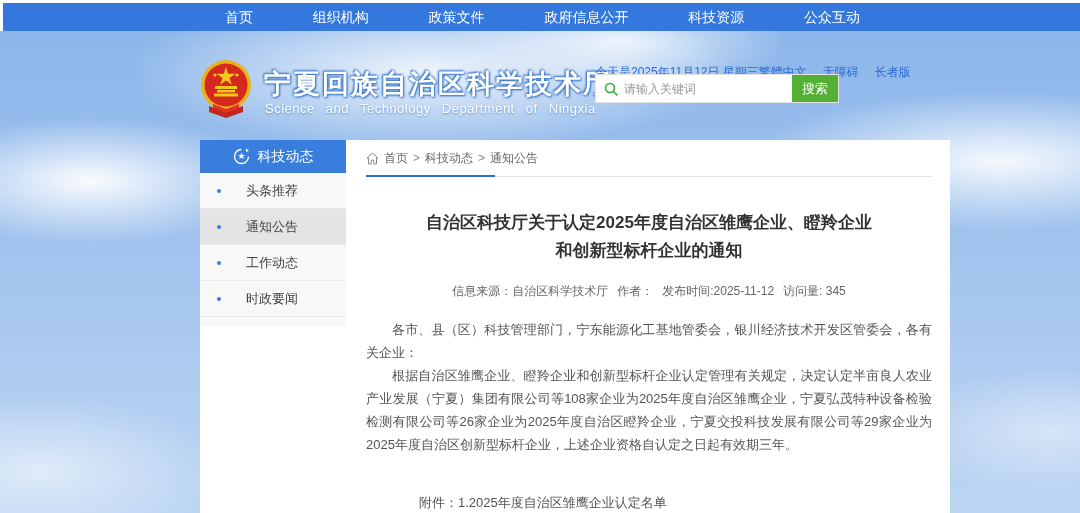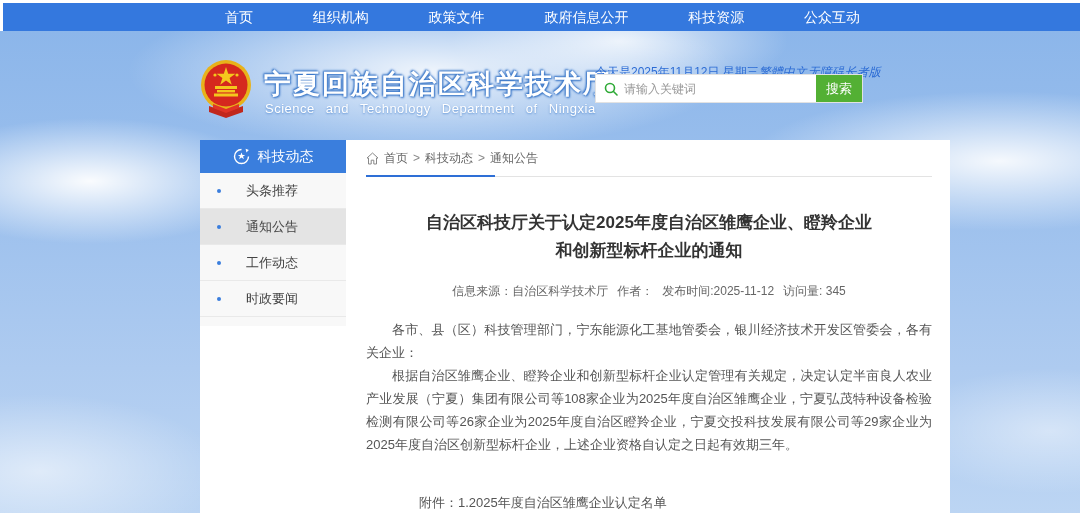--- a/index.html
+++ b/index.html
@@ -46,24 +46,24 @@
   .site-subtitle {
     position:absolute; left:265px; top:101px; z-index:4;
     color:#fff; font-size:13px; letter-spacing:.5px; word-spacing:7px;
     text-shadow:0 1px 2px rgba(58,119,200,.7); white-space:nowrap;
   }
   .date-row {
     position:absolute; left:595px; top:64px; width:278px; z-index:4;
     display:flex; justify-content:space-between; align-items:center;
     color:#2b6bd4; font-size:12px; white-space:nowrap;
   }
-  .quick-links { display:flex; gap:1px;font-style:italic; }
+  .quick-links { display:flex; gap:16px; }
   .quick-links span { cursor:pointer; }
   .searchbar {
-    position:absolute; left:595px; top:74px; width:268px; height:29px; z-index:4;
+    position:absolute; left:595px; top:74px; width:244px; height:29px; z-index:4;
     display:flex; background:#fff; border:1px solid #e2e2e2;
   }
   .search-input-wrap { flex:1; display:flex; align-items:center; padding-left:8px; gap:6px; }
   .search-input-wrap input {
     border:none; outline:none; flex:1; font-size:12px; color:#333;
     font-family:inherit; background:transparent;
   }
   .search-input-wrap input::placeholder { color:#999; }
   .search-btn {
     width:46px; height:100%; background:#53b034; color:#fff; border:none;

